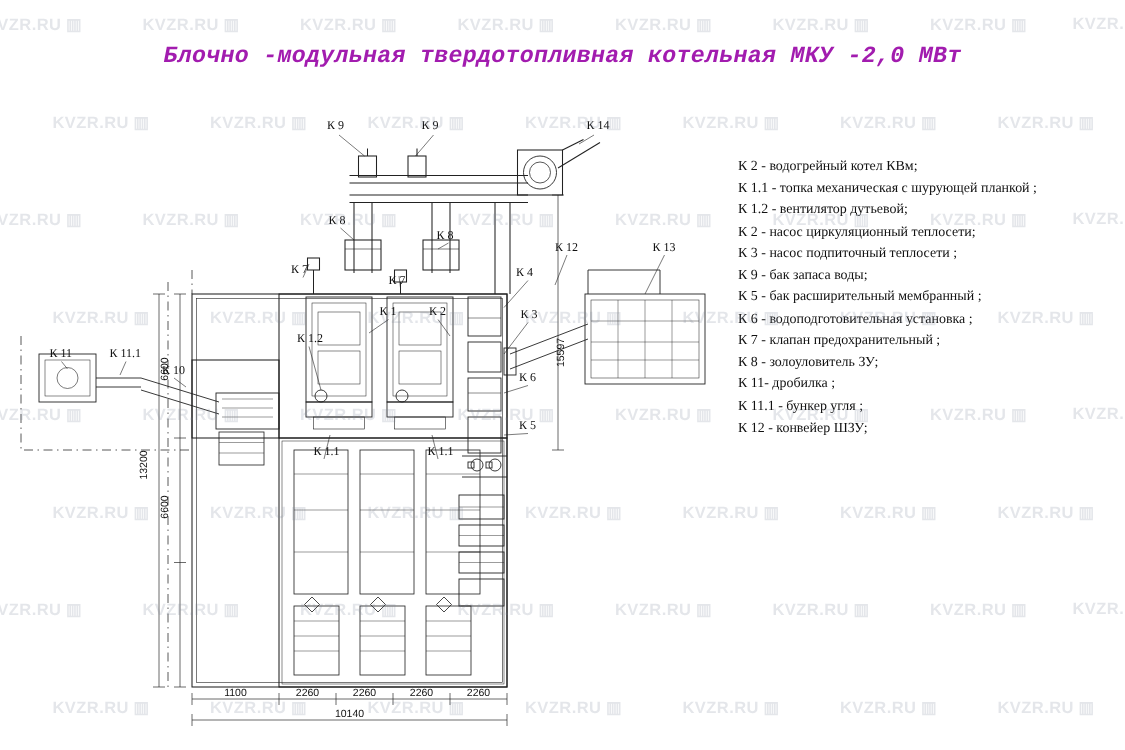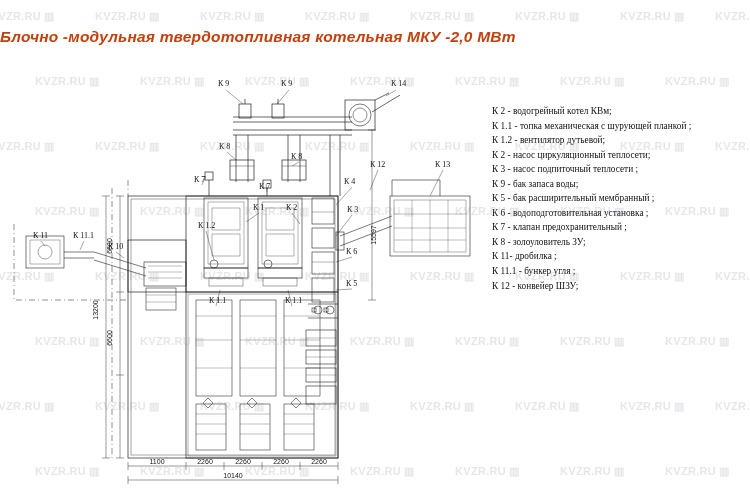--- a/index.html
+++ b/index.html
@@ -17,26 +17,27 @@
   }
   #root {
     position: absolute;
     inset: 0;
   }
   .title {
     position: absolute;
     top: 28px;
     left: 0;
     width: 750px;
-    font-family: Liberation Sans, sans-serif;
+    text-align: center;
+    font-family: Liberation Mono, monospace;
     font-style: italic;
     font-weight: bold;
     font-size: 15.5px;
     letter-spacing: 0.2px;
-    color: #c2410c;
+    color: #a21caf;
     white-space: nowrap;
   }
   .legend {
     position: absolute;
     left: 492px;
     top: 104px;
     width: 250px;
     font-family: "Liberation Serif", serif;
     font-size: 9.3px;
     line-height: 14.55px;

